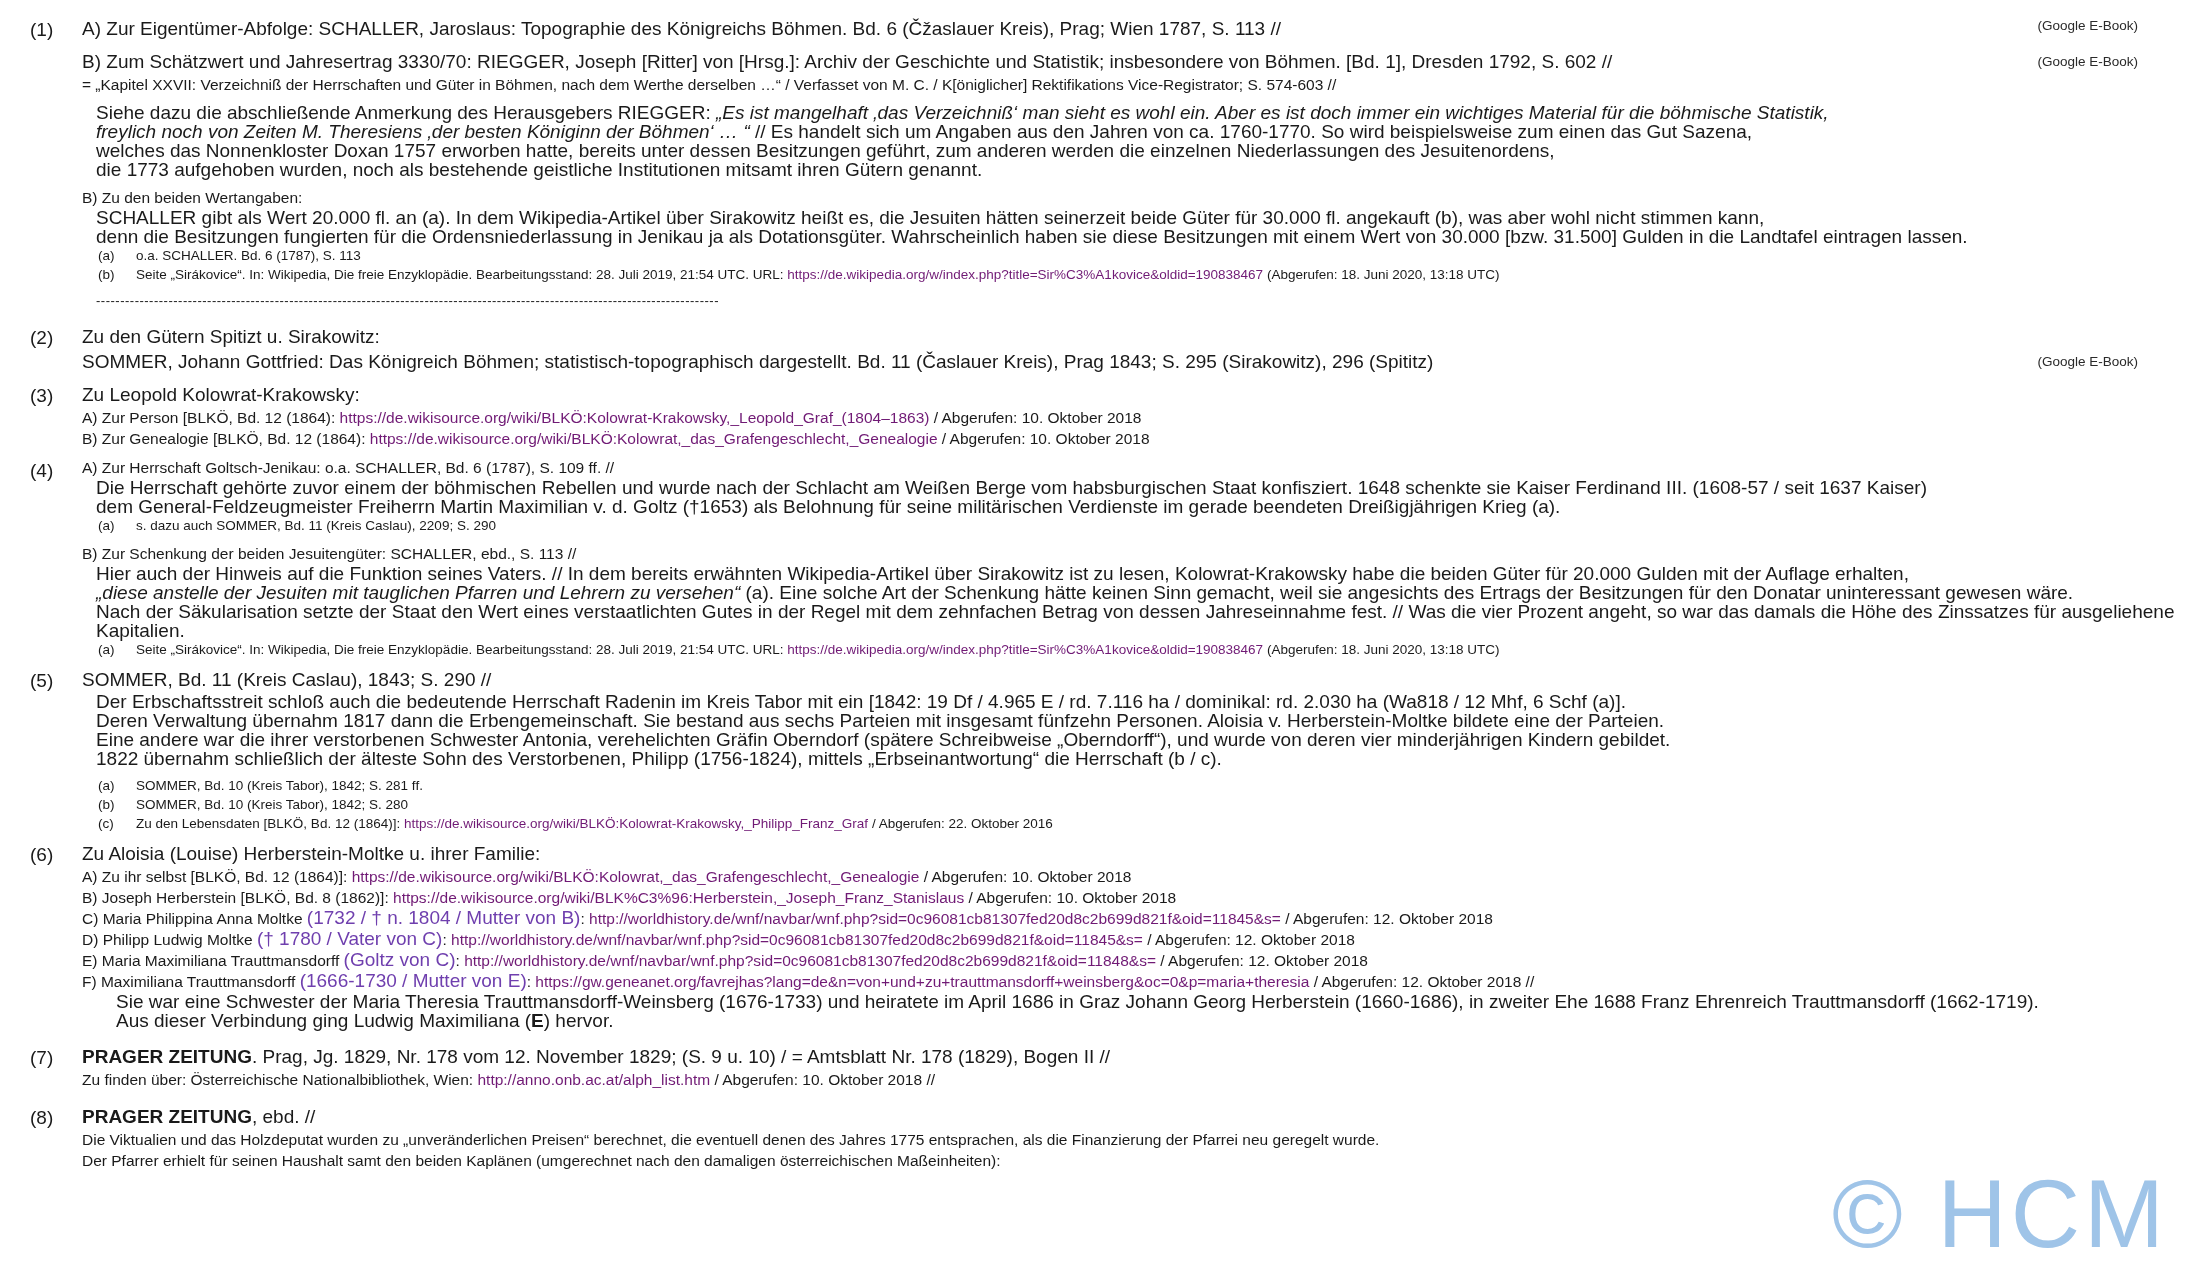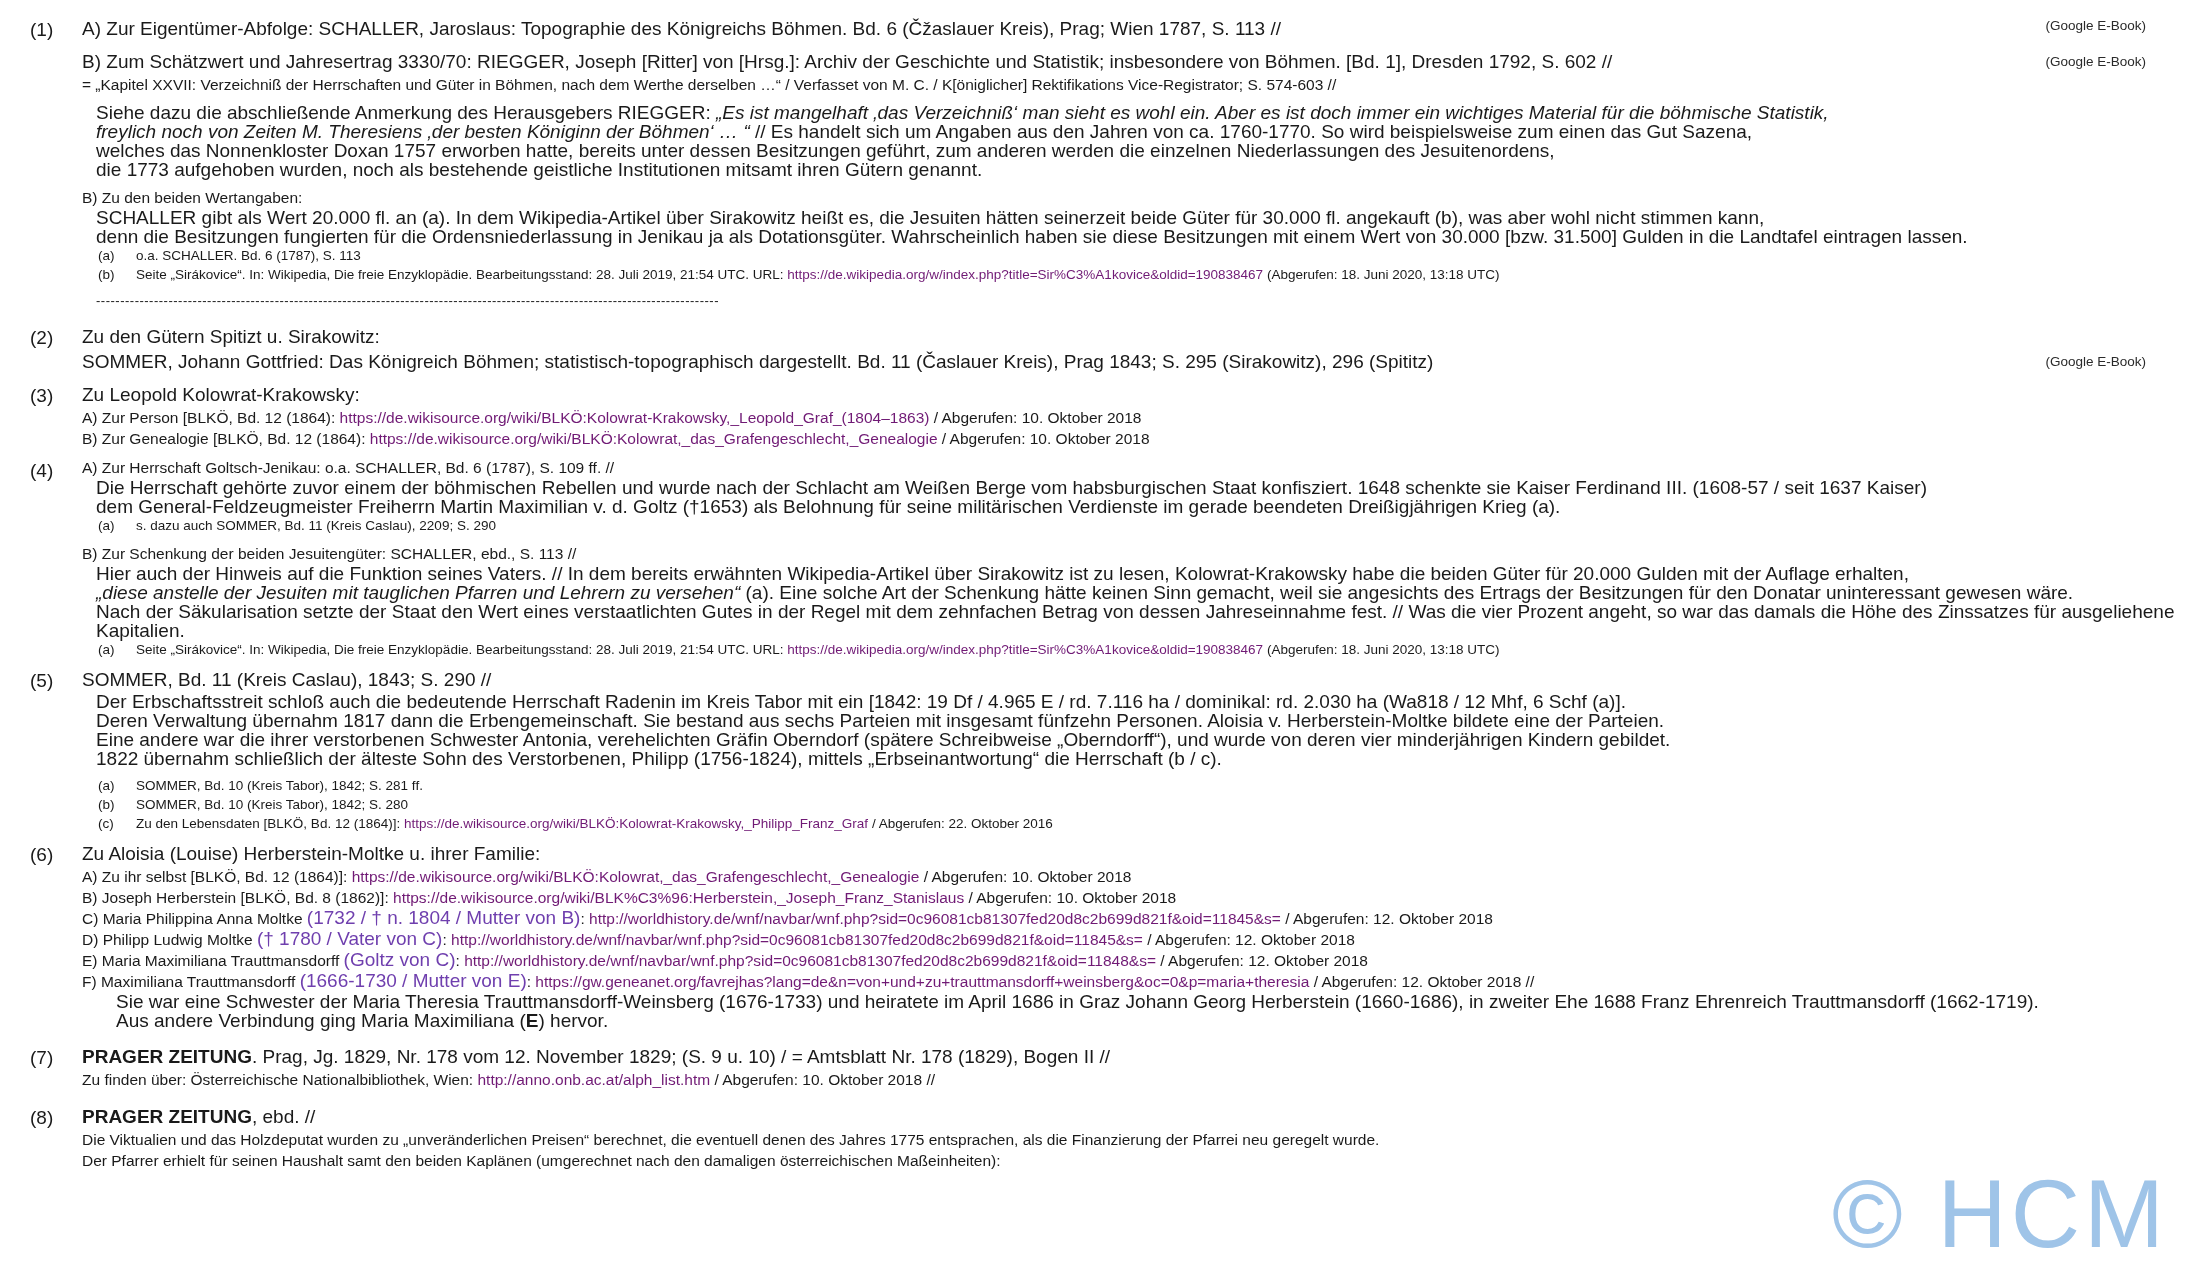--- a/index.html
+++ b/index.html
@@ -52,21 +52,21 @@
   .small {
     font-size: 19px;
     line-height: 19px;
     color: #1a1a1a;
   }
   .ital { font-style: italic; }
   .bold { font-weight: bold; }
   .lnk { color: #701a75; text-decoration: none; word-break: break-all; }
   .ebook {
     position: absolute;
-    right: 30px;
+    right: 38px;
     font-size: 13.5px;
     color: #2a2a2a;
   }
   .gap-s { height: 8px; }
   .gap-m { height: 14px; }
   .sub-row {
     display: flex;
     font-size: 13.5px;
     line-height: 19px;
   }
@@ -245,21 +245,21 @@
         <span>D) Philipp Ludwig Moltke </span><span class="small muted">(† 1780 / Vater von C)</span><span>: </span><a class="lnk" href="#">http://worldhistory.de/wnf/navbar/wnf.php?sid=0c96081cb81307fed20d8c2b699d821f&amp;oid=11845&amp;s=</a><span> / Abgerufen: 12. Oktober 2018</span>
       </div>
       <div class="lvl2">
         <span>E) Maria Maximiliana Trauttmansdorff </span><span class="small muted">(Goltz von C)</span><span>: </span><a class="lnk" href="#">http://worldhistory.de/wnf/navbar/wnf.php?sid=0c96081cb81307fed20d8c2b699d821f&amp;oid=11848&amp;s=</a><span> / Abgerufen: 12. Oktober 2018</span>
       </div>
       <div class="lvl2">
         <span>F) Maximiliana Trauttmansdorff </span><span class="small muted">(1666-1730 / Mutter von E)</span><span>: </span><a class="lnk" href="#">https://gw.geneanet.org/favrejhas?lang=de&amp;n=von+und+zu+trauttmansdorff+weinsberg&amp;oc=0&amp;p=maria+theresia</a><span> / Abgerufen: 12. Oktober 2018 //</span>
       </div>
       <div class="small" style="padding-left:34px;">Sie war eine Schwester der Maria Theresia Trauttmansdorff-Weinsberg (1676-1733) und heiratete im April 1686 in Graz Johann Georg Herberstein (1660-1686), in zweiter Ehe 1688 Franz Ehrenreich Trauttmansdorff (1662-1719).</div>
       <div class="small" style="padding-left:34px;">
-        <span>Aus andere Verbindung ging Maria Maximiliana (</span><span class="bold">E</span><span>) hervor.</span>
+        <span>Aus dieser Verbindung ging Ludwig Maximiliana (</span><span class="bold">E</span><span>) hervor.</span>
       </div>
     </div>
   </div>
 
   <div class="gap-m"></div>
 
   <div class="entry">
     <div class="num">(7)</div>
     <div class="body">
       <div class="lvl1">

